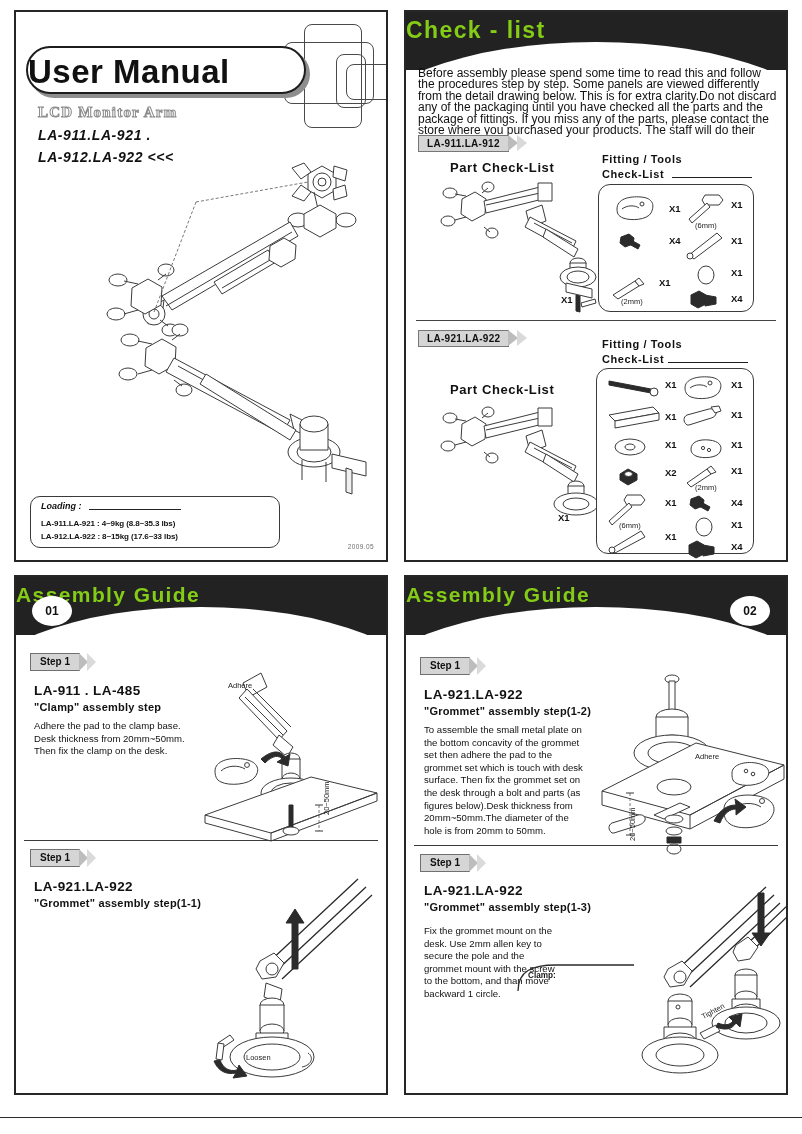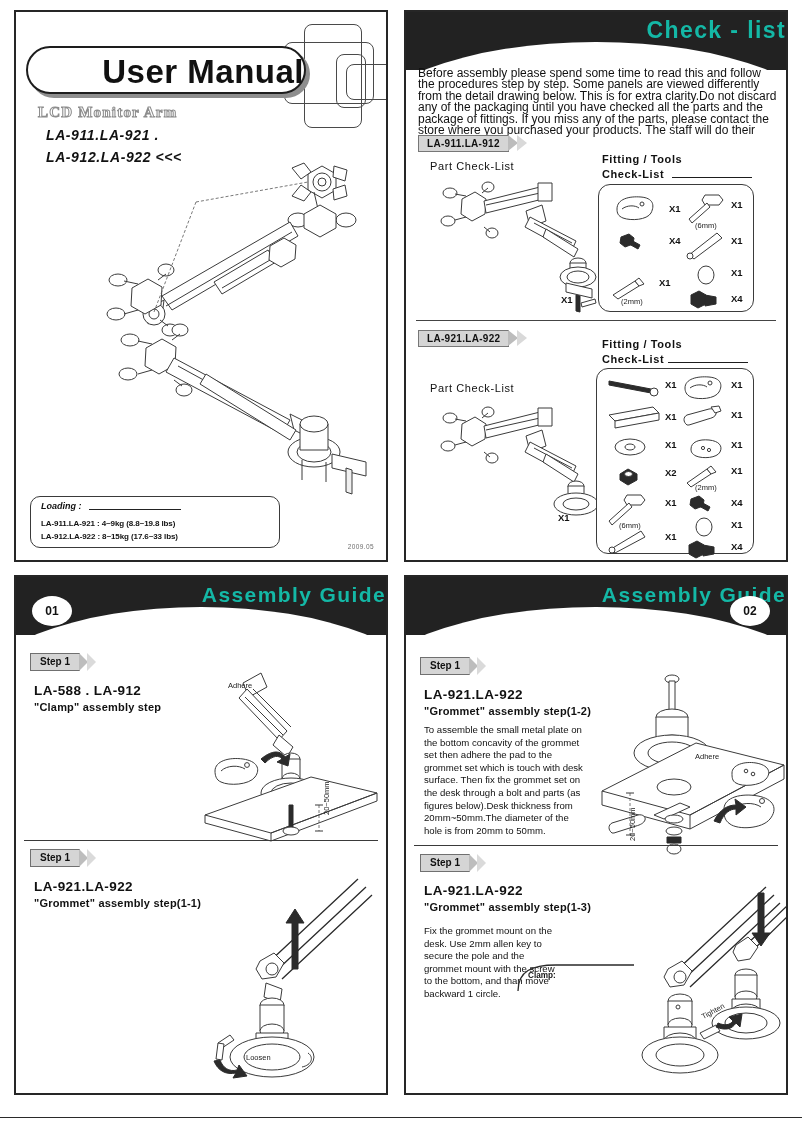--- a/index.html
+++ b/index.html
@@ -16,51 +16,51 @@
   .deco-rects{position:absolute;left:268px;top:4px;width:116px;height:108px;}
   .deco-rects span{position:absolute;border:1.2px solid #4a4a4a;border-radius:8px;box-sizing:border-box;}
   .dr1{left:20px;top:8px;width:58px;height:104px;}
   .dr2{left:0px;top:26px;width:90px;height:62px;}
   .dr3{left:52px;top:38px;width:30px;height:54px;}
   .dr4{left:62px;top:48px;width:52px;height:36px;}
 
   .title-plate{position:absolute;left:10px;top:34px;width:280px;height:48px;
       border:2.5px solid #1d1d1d;border-radius:26px;background:#fff;box-sizing:border-box;
       box-shadow:4px 4px 0 #8e8e8e;}
-  .title-plate b{position:absolute;left:0;right:0;top:3px;text-align:right;
+  .title-plate b{position:absolute;left:0;right:0;top:3px;text-align:left;
       font-size:33px;font-weight:bold;letter-spacing:0.5px;line-height:42px;
-      font-family:"Liberation Sans",sans-serif;padding-left:30px;}
+      font-family:"Liberation Sans",sans-serif;}
 
   .subtitle-outline{position:absolute;left:22px;top:92px;font-size:15px;font-weight:bold;
       letter-spacing:1.2px;color:#ffffff;
       -webkit-text-stroke:1px #8d8d8d;text-shadow:0 0 0 #9a9a9a;
       font-family:Liberation Serif, serif;}
   .model-line{position:absolute;left:22px;font-size:14px;font-weight:bold;font-style:italic;
-      letter-spacing:0.6px;color:#111;margin-left:8px;}
+      letter-spacing:0.6px;color:#111;}
   .ml1{top:115px;}
   .ml2{top:137px;}
 
   
   .cover-art{position:absolute;left:30px;top:150px;width:320px;height:330px;}
 
   .loading-box{position:absolute;left:14px;top:484px;width:250px;height:52px;
       border:1.4px solid #3a3a3a;border-radius:10px;box-sizing:border-box;background:#fff;}
   .loading-title{position:absolute;left:10px;top:4px;font-size:9px;font-weight:bold;font-style:italic;}
   .loading-rule{position:absolute;left:58px;top:12px;width:92px;height:0;border-top:1.6px solid #222;}
   .loading-line{position:absolute;left:10px;font-size:8px;font-weight:bold;letter-spacing:-0.1px;}
   .ll1{top:22px;}
   .ll2{top:35px;}
 
   .datestamp{position:absolute;right:12px;bottom:10px;font-size:6.5px;color:#6f6f6f;letter-spacing:0.4px;}
 
   
   .hdr{position:absolute;left:0;top:0;right:0;height:58px;background:#222222;overflow:hidden;}
   .hdr::after{content:"";position:absolute;left:-12%;top:30px;width:124%;height:90px;
       background:#ffffff;border-radius:50% 50% 0 0 / 100% 100% 0 0;}
-  .hdr h1{position:absolute;left:0;right:0;top:5px;margin:0;text-align:right;color:#14b8a6;
+  .hdr h1{position:absolute;left:0;right:0;top:5px;margin:0;text-align:left;color:#84cc16;
       font-size:23px;font-weight:bold;letter-spacing:1.4px;z-index:2;}
   .hdr.small h1{font-size:21px;top:6px;}
 
   .page-badge{position:absolute;top:19px;width:40px;height:30px;border-radius:50%;
       background:#fff;color:#111;font-size:12px;font-weight:bold;line-height:30px;text-align:center;z-index:3;}
   .page-badge.left{left:16px;}
   .page-badge.right{right:16px;}
 
   
   #panel-checklist{left:404px;top:10px;width:384px;height:552px;}
@@ -68,21 +68,21 @@
 
   .tag{position:absolute;height:17px;background:#d5d5d5;border:1px solid #777;
       box-sizing:border-box;font-size:10px;font-weight:bold;color:#111;
       line-height:15px;padding:0 8px;letter-spacing:0.3px;}
   .tag .chev{position:absolute;top:-1px;left:100%;width:26px;height:17px;}
   .tag .chev i{position:absolute;top:0;width:0;height:0;
       border-top:8.5px solid transparent;border-bottom:8.5px solid transparent;border-left:10px solid #bcbcbc;}
   .tag .chev i:nth-child(1){left:0;}
   .tag .chev i:nth-child(2){left:9px;border-left-color:#d9d9d9;}
 
-  .sec-label{position:absolute;font-size:11px;font-weight:normal;letter-spacing:0.6px;}
+  .sec-label{position:absolute;font-size:13px;font-weight:bold;letter-spacing:0.6px;margin-left:20px;}
   .fit-label{position:absolute;font-size:11px;font-weight:bold;letter-spacing:0.6px;line-height:14px;}
   .fit-rule{position:absolute;height:0;border-top:1.6px solid #1d1d1d;width:80px;}
 
   .fit-box{position:absolute;border:1.3px solid #3b3b3b;border-radius:12px;box-sizing:border-box;background:#fff;}
 
   .divider{position:absolute;left:10px;right:10px;height:0;border-top:1.2px solid #444;}
 
   .qty{position:absolute;font-size:9.5px;font-weight:bold;color:#111;}
   .mm{position:absolute;font-size:7.5px;color:#222;}
 
@@ -205,21 +205,21 @@
           <path class="ln" d="M256 298 l0 20 M280 300 l0 20"></path>
         </g>
 
         <path class="dash" d="M150 40 L262 20 M150 40 L108 150"></path>
       </svg>
     </div>
 
     <div class="loading-box">
       <div class="loading-title">Loading :</div>
       <div class="loading-rule"></div>
-      <div class="loading-line ll1">LA-911.LA-921 : 4~9kg (8.8~19.8 lbs)</div>
+      <div class="loading-line ll1">LA-911.LA-921 : 4~9kg (8.8~35.3 lbs)</div>
       <div class="loading-line ll2">LA-912.LA-922 : 8~15kg (17.6~33 lbs)</div>
     </div>
 
     <div class="datestamp">2009.05</div>
   </div>
 
   <div class="panel" id="panel-checklist">
     <div class="hdr">
       <h1>Check - list</h1>
     </div>
@@ -441,22 +441,25 @@
     </div>
     <div class="page-badge left">01</div>
 
     <div class="step-tag" style="left:14px;top:76px;">
       <span>Step 1</span>
       <span class="chev">
           <i></i>
           <i></i>
         </span>
     </div>
-    <div class="model-head" style="left:18px;top:106px;">LA-588 . LA-912</div>
+    <div class="model-head" style="left:18px;top:106px;">LA-911 . LA-485</div>
     <div class="sub-head" style="left:18px;top:124px;">"Clamp" assembly step</div>
+    <div class="body-txt" style="left:18px;top:143px;width:200px;white-space:pre-line;">Adhere the pad to the clamp base.
+Desk thickness from 20mm~50mm.
+Then fix the clamp on the desk.</div>
 
     <div class="art" style="left:175px;top:88px;">
       <svg width="200" height="180" viewBox="0 0 200 180">
 
         <path class="flw" d="M52 18 l18 -10 6 14 -18 10 z"></path>
         <path class="flw" d="M56 24 L96 66 l-8 9 L48 33 z"></path>
         <path class="ln" d="M62 24 L100 62 M54 32 L92 70"></path>
         <path class="flw" d="M88 70 l14 12 -6 10 -14 -12 z"></path>
         <ellipse class="flw" cx="100" cy="94" rx="9" ry="6"></ellipse>
         <path class="flw" d="M91 94 l18 0 0 20 -18 0 z"></path>

